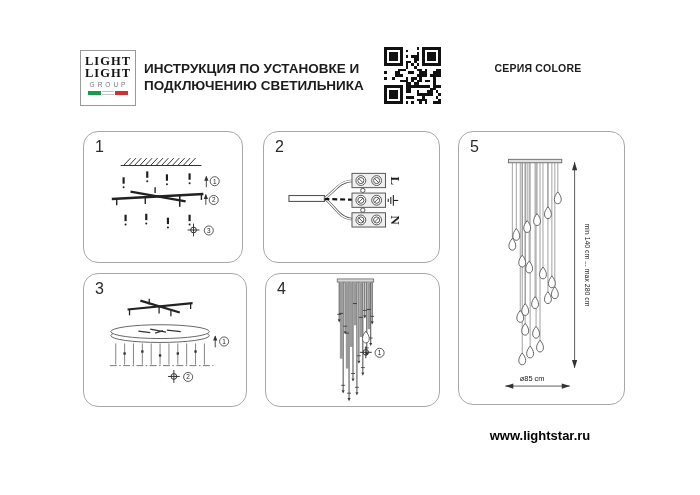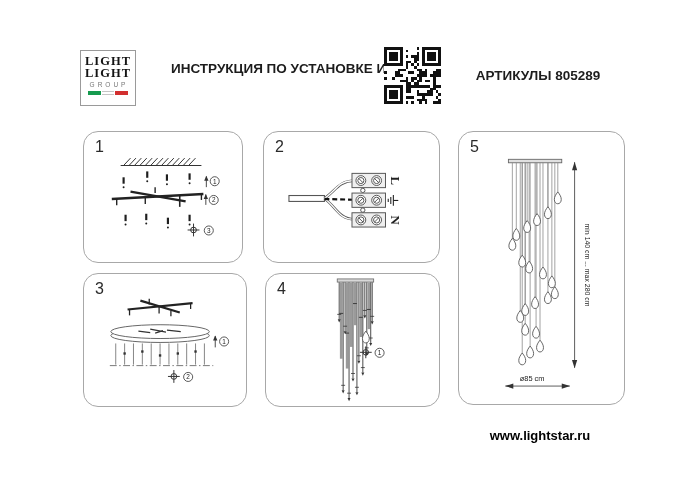--- a/index.html
+++ b/index.html
@@ -13,21 +13,21 @@
              line-height:12px;letter-spacing:1px;color:#141414;}
   .logo-group{font-size:6.5px;letter-spacing:3px;color:#777;margin-top:2px;text-indent:2px;}
   .logo-flag{width:40px;height:4px;margin:3px auto 0;display:flex;gap:1px;}
   .logo-flag div{flex:1;}
   .flag-green{background:#169b4f;}
   .flag-white{background:#fff;border-top:1px solid #c5c5c5;border-bottom:1px solid #c5c5c5;box-sizing:border-box;}
   .flag-red{background:#d22f2f;}
   
   .title-block{left:144px;top:60px;width:250px;font-weight:bold;font-size:13.5px;
                line-height:17px;color:#1c1c1c;}
-  .title-block div{white-space:nowrap;margin-left:27px;}
+  .title-block div{white-space:nowrap;}
   .series-block{left:456px;top:62px;width:164px;text-align:center;}
   .series-line{font-weight:bold;font-size:10.5px;letter-spacing:.2px;white-space:nowrap;}
   .articles-line{font-weight:bold;font-size:13.5px;margin-top:6px;white-space:nowrap;}
   .qr{left:384px;top:47px;width:57px;height:57px;}
   
   .panel{border:1.3px solid #a8a8a8;border-radius:15px;box-sizing:border-box;background:#fff;}
   .panel svg{position:absolute;left:0;top:0;width:100%;height:100%;}
   .panel-num{position:absolute;left:11px;top:6px;font-size:16px;color:#2a2a2a;z-index:2;}
   #panel1{left:83px;top:131px;width:160px;height:132px;}
   #panel2{left:263px;top:131px;width:177px;height:132px;}
@@ -52,20 +52,21 @@
     <div class="logo-group">GROUP</div>
     <div class="logo-flag">
       <div class="flag-green"></div>
         <div class="flag-white"></div>
         <div class="flag-red"></div>
     </div>
   </div>
 
   <div class="abs title-block">
     <div>ИНСТРУКЦИЯ ПО УСТАНОВКЕ И</div>
+    <div>ПОДКЛЮЧЕНИЮ СВЕТИЛЬНИКА</div>
   </div>
 
   <svg class="abs qr" id="qr-svg" viewBox="0 0 21 21" shape-rendering="crispEdges">
     <rect x="0" y="0" width="21" height="21" fill="#fff"></rect>
     <g id="qr-modules">
         <rect x="0" y="0" width="7" height="7" fill="#111"></rect>
         <rect x="1" y="1" width="5" height="5" fill="#fff"></rect>
         <rect x="2" y="2" width="3" height="3" fill="#111"></rect>
         <rect x="14" y="0" width="7" height="7" fill="#111"></rect>
         <rect x="15" y="1" width="5" height="5" fill="#fff"></rect>
@@ -184,21 +185,21 @@
         <rect x="10" y="20" width="1" height="1" fill="#111"></rect>
         <rect x="13" y="20" width="1" height="1" fill="#111"></rect>
         <rect x="15" y="20" width="1" height="1" fill="#111"></rect>
         <rect x="18" y="20" width="1" height="1" fill="#111"></rect>
         <rect x="19" y="20" width="1" height="1" fill="#111"></rect>
         <rect x="20" y="20" width="1" height="1" fill="#111"></rect>
       </g>
   </svg>
 
   <div class="abs series-block">
-    <div class="articles-line">АРТИКУЛЫ 805289</div>
+    <div class="series-line">СЕРИЯ COLORE</div>
   </div>
 
   <div class="abs panel" id="panel1">
     <span class="panel-num">1</span>
     <svg viewBox="0 0 160 132">
       <g id="p1-hatch">
         <line x1="37" y1="34" x2="119" y2="34" stroke="#333" stroke-width="1.1"></line>
       <line x1="40" y1="34" x2="47" y2="26.5" stroke="#333" stroke-width="1"></line>
           <line x1="45.5" y1="34" x2="52.5" y2="26.5" stroke="#333" stroke-width="1"></line>
           <line x1="51" y1="34" x2="58" y2="26.5" stroke="#333" stroke-width="1"></line>

